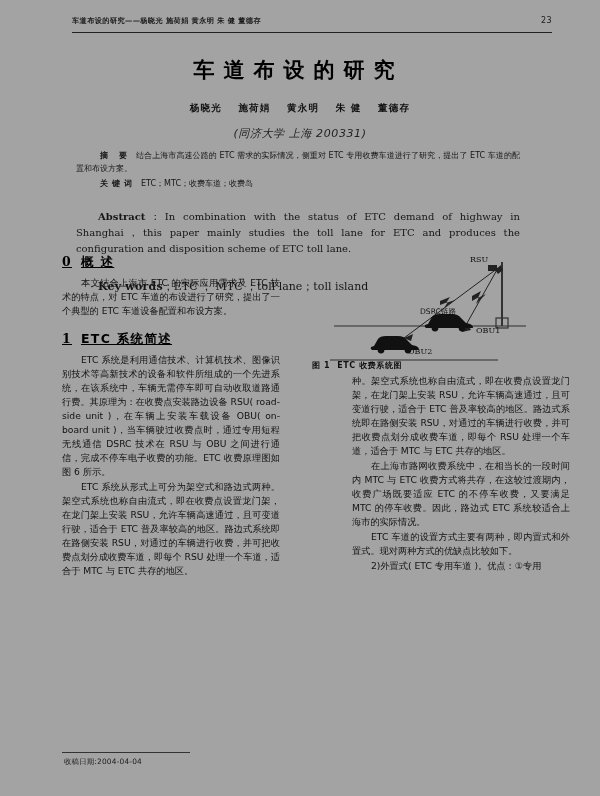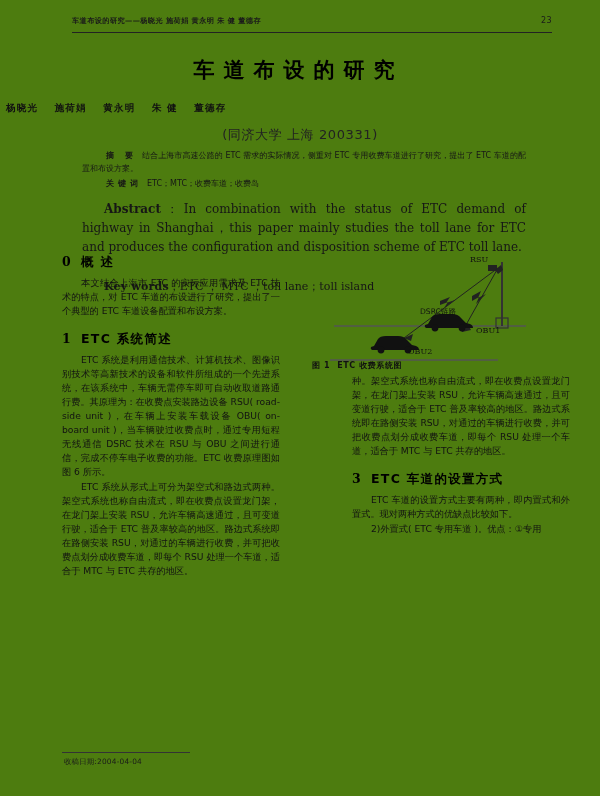--- a/index.html
+++ b/index.html
@@ -12,21 +12,21 @@
     height: 796px;
     overflow: hidden;
     font-family: "DejaVu Sans", "Liberation Sans", sans-serif;
     color: #111111;
     position: relative;
   }
   .page {
     position: relative;
     width: 600px;
     height: 796px;
-    background: #4d7c0f;
+    background: #a3a3a3;
   }
 
   
   .runhead {
     position: absolute;
     left: 72px;
     right: 48px;
     top: 16px;
     height: 16px;
     display: flex;
@@ -58,57 +58,59 @@
     font-weight: bold;
     letter-spacing: 9px;
     text-indent: 9px;
     color: #000;
   }
   .authors {
     position: absolute;
     left: 0;
     right: 0;
     top: 102px;
+    text-align: center;
     font-size: 9.5px;
     font-weight: bold;
     letter-spacing: 1.2px;
     color: #111;
   }
   .authors span { margin: 0 6px; }
   .affil {
     position: absolute;
     left: 0;
     right: 0;
     top: 126px;
     text-align: center;
-    font-size: 13px;
+    font-size: 11px;
     color: #222;
     letter-spacing: 0.6px;
+    font-style: italic;
   }
 
   
   .abs-block {
     position: absolute;
-    left: 82px;
+    left: 76px;
     width: 444px;
     top: 150px;
     font-size: 8px;
     line-height: 1.62;
     color: #161616;
     text-align: justify;
   }
   .abs-row { margin-bottom: 2px; }
   .abs-label-zh { font-weight: bold; margin-right: 5px; letter-spacing: 4px; }
   .abs-para { text-indent: 24px; }
   .abs-en {
     font-family: "DejaVu Serif", "Liberation Serif", serif;
-    font-size: 12px;
+    font-size: 10px;
     line-height: 1.6;
     text-indent: 22px;
-    margin-top: 9px;
+    margin-top: 18px;
   }
   .abs-en b { font-family: "DejaVu Serif", "Liberation Serif", serif; }
   .kw-en {
     font-family: "DejaVu Serif", "Liberation Serif", serif;
     font-size: 11px;
     text-indent: 22px;
     margin-top: 21px;
   }
   .kw-en b { letter-spacing: 0.2px; }
 
@@ -124,20 +126,21 @@
   }
   .col-left  { left: 62px; }
   .col-right { left: 312px; margin-left: 40px; }
 
   h2.sec {
     font-size: 12.5px;
     font-weight: bold;
     margin: 11px 0 5px 0;
     letter-spacing: 1.3px;
     color: #000;
+    text-decoration: underline;
   }
   h2.sec .num { margin-right: 9px; font-family: "DejaVu Serif", "Liberation Serif", serif; }
   h2.sec.first { margin-top: 0; }
   p.body {
     margin: 0 0 1px 0;
     text-indent: 19px;
   }
 
   
   .footnote-rule {
@@ -268,24 +271,22 @@
       <text x="164" y="83" font-family="DejaVu Serif, Liberation Serif, serif" font-size="8" fill="#111">OBU1</text>
       <text x="96" y="104" font-family="DejaVu Serif, Liberation Serif, serif" font-size="8" fill="#111">OBU2</text>
     </svg>
   </div>
   <div class="fig-caption">
     <span class="cap-num">图 1</span><span>ETC 收费系统图</span>
   </div>
 
   <div class="col col-right" style="top:374px;">
     <p class="body" style="text-indent:0;">种。架空式系统也称自由流式，即在收费点设置龙门架，在龙门架上安装 RSU，允许车辆高速通过，且可变道行驶，适合于 ETC 普及率较高的地区。路边式系统即在路侧安装 RSU，对通过的车辆进行收费，并可把收费点划分成收费车道，即每个 RSU 处理一个车道，适合于 MTC 与 ETC 共存的地区。</p>
-
-    <h2 class="sec">
-      <span class="num">3</span><span>ETC 车道的设置方式</span>
-    </h2>
+    <p class="body">在上海市路网收费系统中，在相当长的一段时间内 MTC 与 ETC 收费方式将共存，在这较过渡期内，收费广场既要适应 ETC 的不停车收费，又要满足 MTC 的停车收费。因此，路边式 ETC 系统较适合上海市的实际情况。</p>
+
     <p class="body">ETC 车道的设置方式主要有两种，即内置式和外置式。现对两种方式的优缺点比较如下。</p>
     <p class="body">2)外置式( ETC 专用车道 )。优点：①专用</p>
   </div>
 
   <div class="footnote-rule"></div>
   <div class="footnote">收稿日期:2004-04-04</div>
 
 </div>
 
 </body></html>

